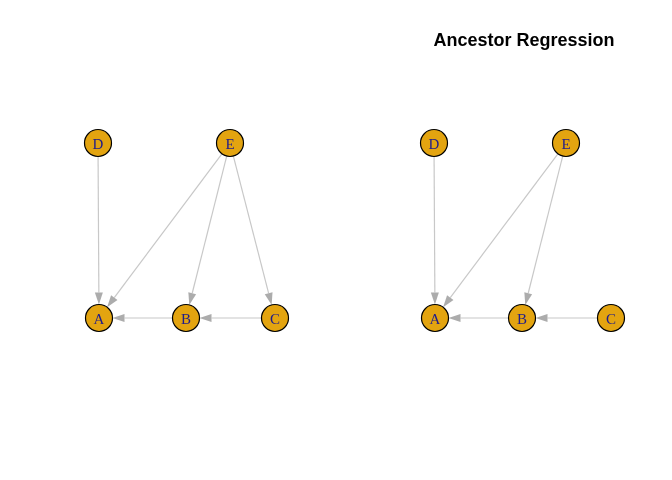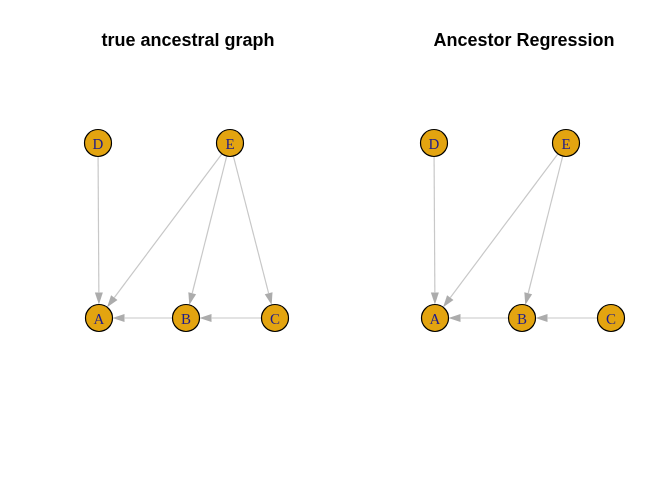--- a/index.html
+++ b/index.html
@@ -116,15 +116,14 @@
         <g>
           <circle cx="522" cy="318" r="13.5" fill="#E3A410" stroke="#000000" stroke-width="1.2"></circle>
           <text x="522" y="318.5" text-anchor="middle" dominant-baseline="central" fill="#1F1C8B" class="node-label">B</text>
         </g>
         <g>
           <circle cx="611" cy="318" r="13.5" fill="#E3A410" stroke="#000000" stroke-width="1.2"></circle>
           <text x="611" y="318.5" text-anchor="middle" dominant-baseline="central" fill="#1F1C8B" class="node-label">C</text>
         </g>
       </g>
     </svg>
-  <div class="panel-title" id="title-0">true ancestral graph</div>
   <div class="panel-title" id="title-1">Ancestor Regression</div>
 </div>
 
 </body></html>

